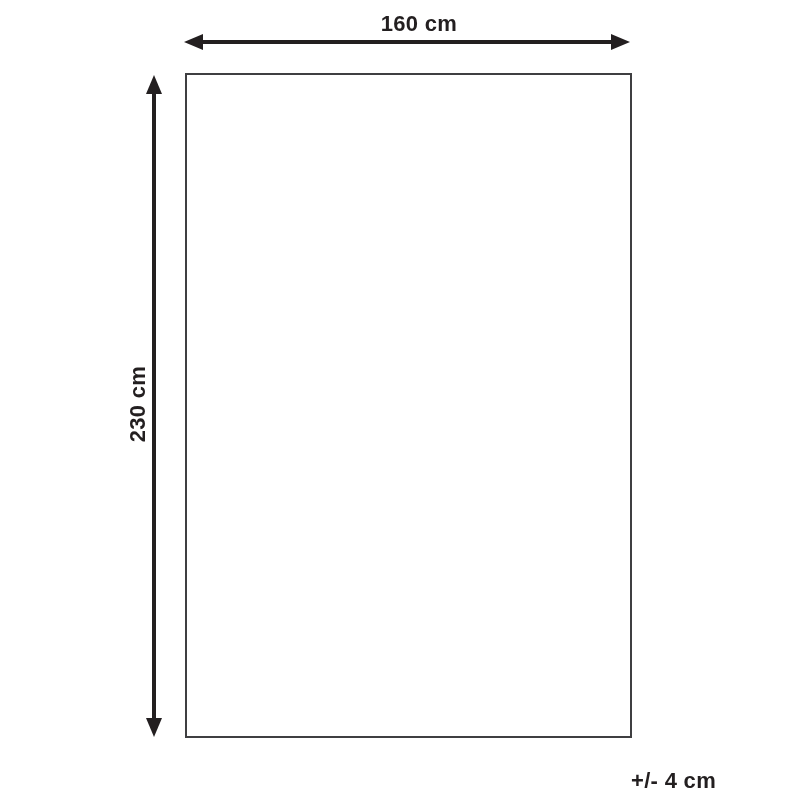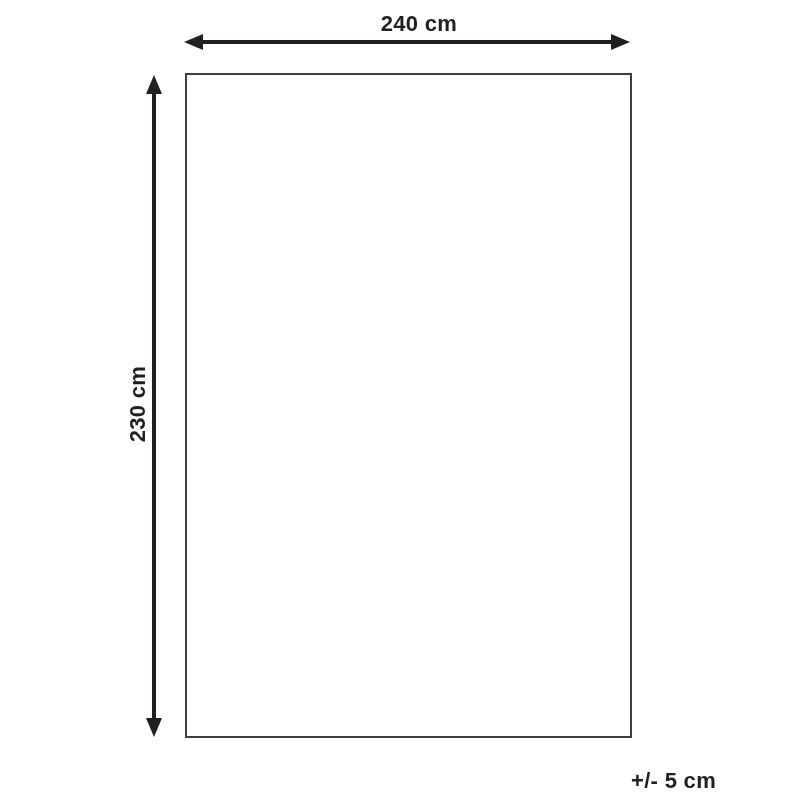--- a/index.html
+++ b/index.html
@@ -73,19 +73,19 @@
       <polygon points="184,42 203,34 203,50" fill="currentColor"></polygon>
       <polygon points="630,42 611,34 611,50" fill="currentColor"></polygon>
     </g>
     <g>
       <line x1="154" y1="89" x2="154" y2="723" stroke="currentColor" stroke-width="4"></line>
       <polygon points="154,75 146,94 162,94" fill="currentColor"></polygon>
       <polygon points="154,737 146,718 162,718" fill="currentColor"></polygon>
     </g>
   </svg>
 
-  <div class="dim-label width-label">240 cm</div>
+  <div class="dim-label width-label">160 cm</div>
 
   <div class="dim-label height-label">230 cm</div>
 
-  <div class="dim-label tolerance-label">+/- 5 cm</div>
+  <div class="dim-label tolerance-label">+/- 4 cm</div>
 
 </div>
 
 </body></html>

